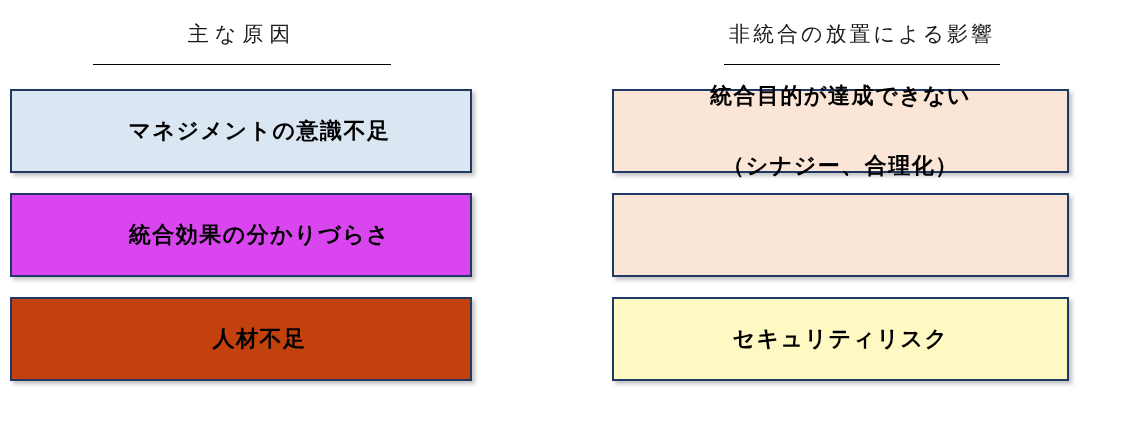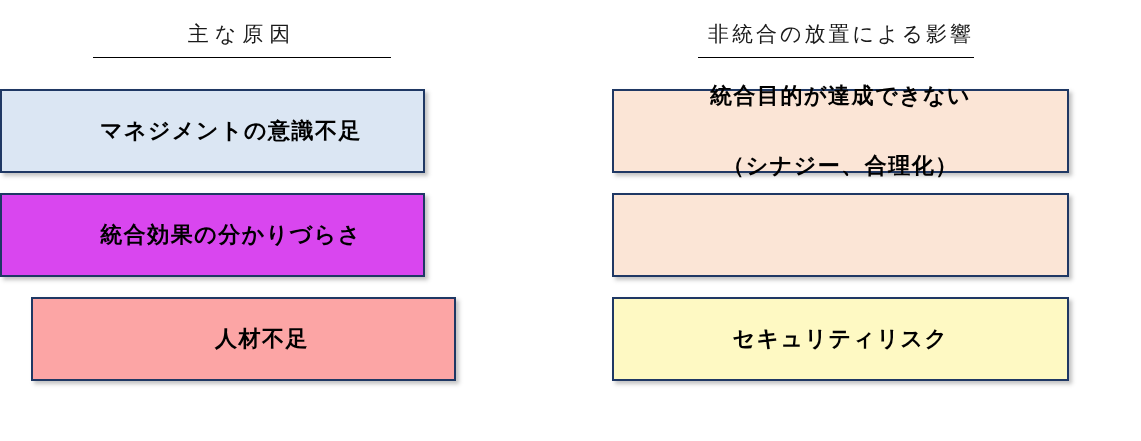--- a/index.html
+++ b/index.html
@@ -17,42 +17,42 @@
   }
   .col-header {
     position: absolute;
     top: 20px;
     text-align: center;
     font-size: 21px;
     font-weight: 400;
     color: #1a1a1a;
     letter-spacing: 3px;
     border-bottom: 1px solid #000000;
-    padding-bottom: 9px;
+    padding-bottom: 16px;
   }
   .col-header.left  { left: 93px;  width: 298px; letter-spacing: 6px; }
-  .col-header.right { left: 698px; width: 276px; text-align: right; }
+  .col-header.right { left: 724px; width: 276px; }
   .box {
     position: absolute;
     height: 84px;
     box-sizing: border-box;
     border: 2px solid #1f3864;
     box-shadow: 3px 3px 4px rgba(120,120,120,0.45);
     display: flex;
     flex-direction: column;
     align-items: center;
     justify-content: center;
     text-align: center;
     font-size: 22px;
     font-weight: bold;
     color: #000000;
     letter-spacing: 1.5px;
     line-height: 30px;
   }
-  .box.cause  { left: 0;  width: 425px; background: #dbe6f3; padding-left: 37px; }
+  .box.cause  { left: 10px;  width: 462px; background: #dbe6f3; padding-left: 37px; }
   .box.effect { left: 612px; width: 457px; background: #fbe5d6; gap: 40px; }
   .row-1 { top: 89px; }
   .row-2 { top: 193px; }
   .row-3 { top: 297px; }
 </style>
 </head>
 <body>
 
 <div class="canvas">
 
@@ -61,21 +61,21 @@
   <div class="col-header right">非統合の放置による影響</div>
 
   <div class="box cause row-1" style="background-color: rgb(219, 230, 243); border-color: rgb(31, 56, 100);">
     <span>マネジメントの意識不足</span>
   </div>
 
   <div class="box cause row-2" style="background-color: #d946ef; border-color: rgb(31, 56, 100);">
     <span>統合効果の分かりづらさ</span>
   </div>
 
-  <div class="box cause row-3" style="background-color: #fca5a5; border-color: rgb(31, 56, 100); margin-left: 31px;">
+  <div class="box cause row-3" style="background-color: #c2410c; border-color: rgb(31, 56, 100);">
     <span>人材不足</span>
   </div>
 
   <div class="box effect row-1" style="background-color: rgb(251, 229, 214); border-color: rgb(31, 56, 100);">
     <span>統合目的が達成できない</span>
     <span>（シナジー、合理化）</span>
   </div>
 
   <div class="box effect row-2" style="background-color: rgb(251, 229, 214); border-color: rgb(31, 56, 100);">
   </div>

